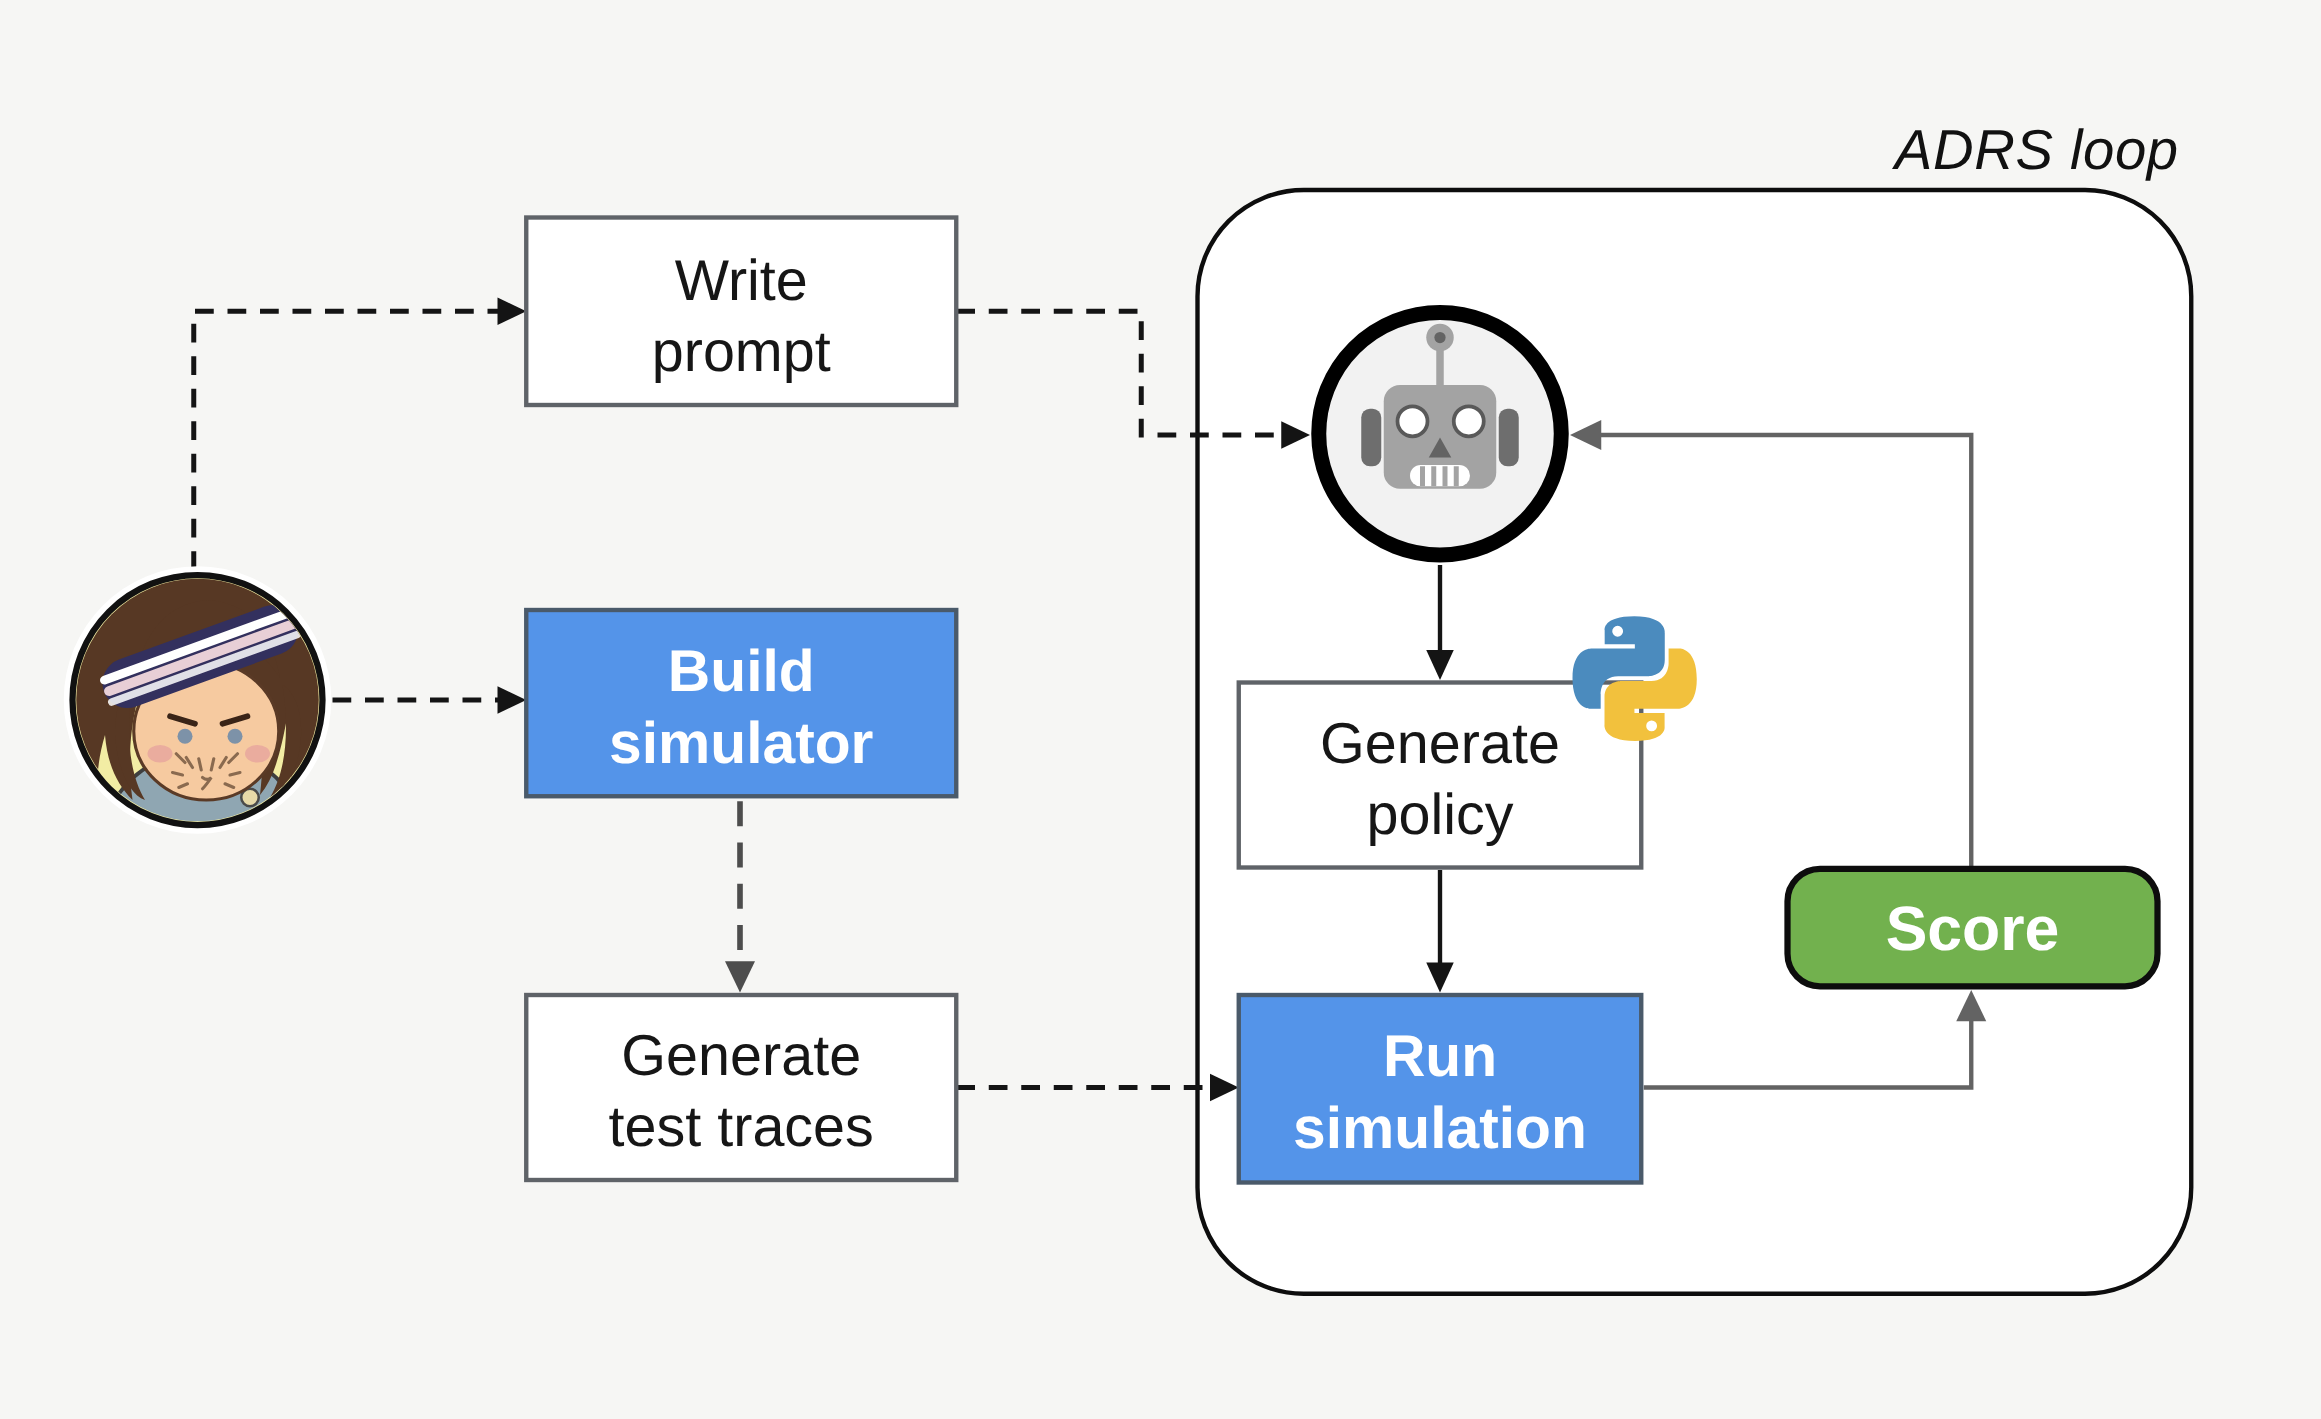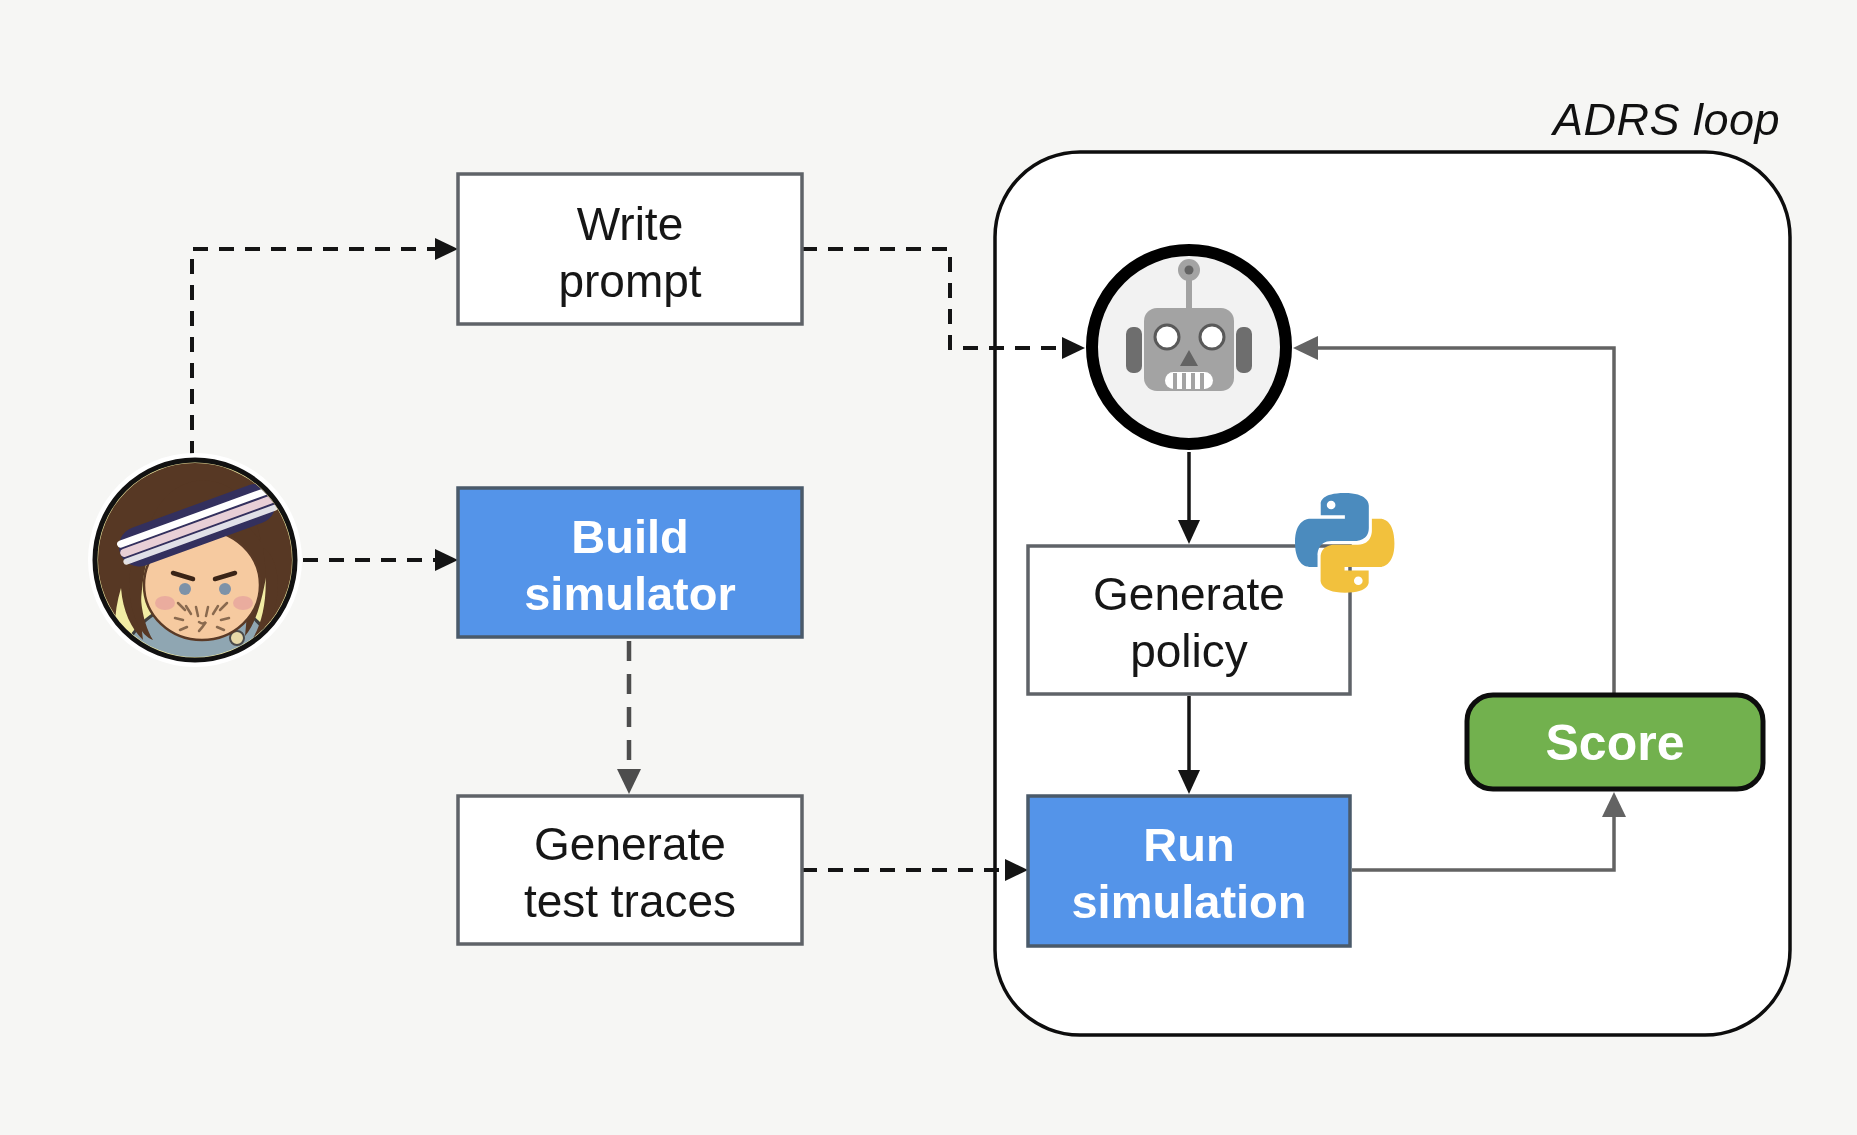--- a/index.html
+++ b/index.html
@@ -1,17 +1,17 @@
 <!DOCTYPE html>
 <html><head>
 <meta charset="utf-8">
 <style>
   html,body{margin:0;padding:0;background:#f6f6f4;}
   .stage{position:relative;width:1795px;height:1135px;overflow:hidden;
-         font-family:"Liberation Sans",sans-serif;padding-left:37px;}
+         font-family:"Liberation Sans",sans-serif;}
   svg text{font-family:"Liberation Sans",sans-serif;}
   .node-label{font-size:46px;fill:#161616;}
   .node-label-bold{font-size:47px;font-weight:bold;fill:#ffffff;}
   .score-label{font-size:50px;font-weight:bold;fill:#ffffff;}
   .loop-title{font-size:45px;font-style:italic;fill:#111111;letter-spacing:0.5px;}
 </style>
 </head>
 <body>
 
 <div class="stage">

